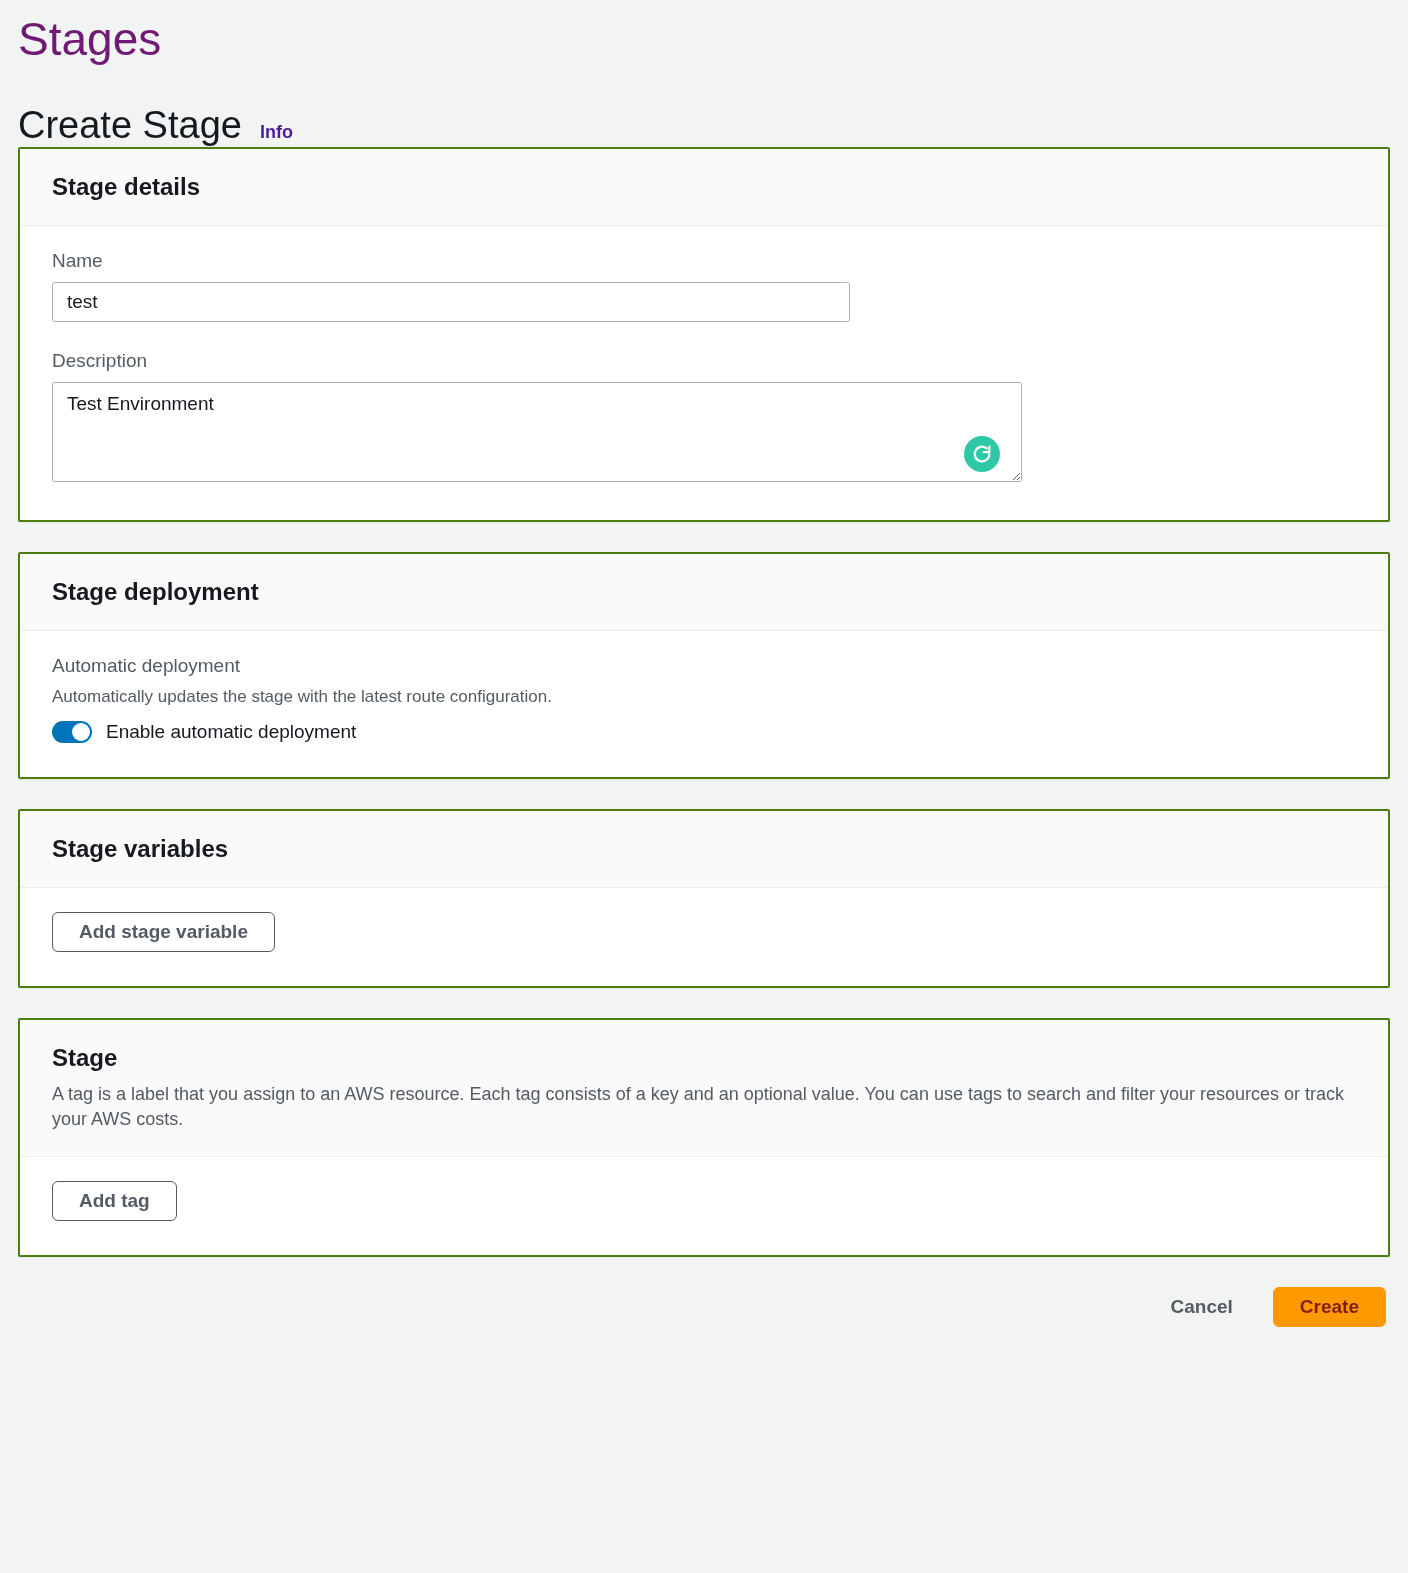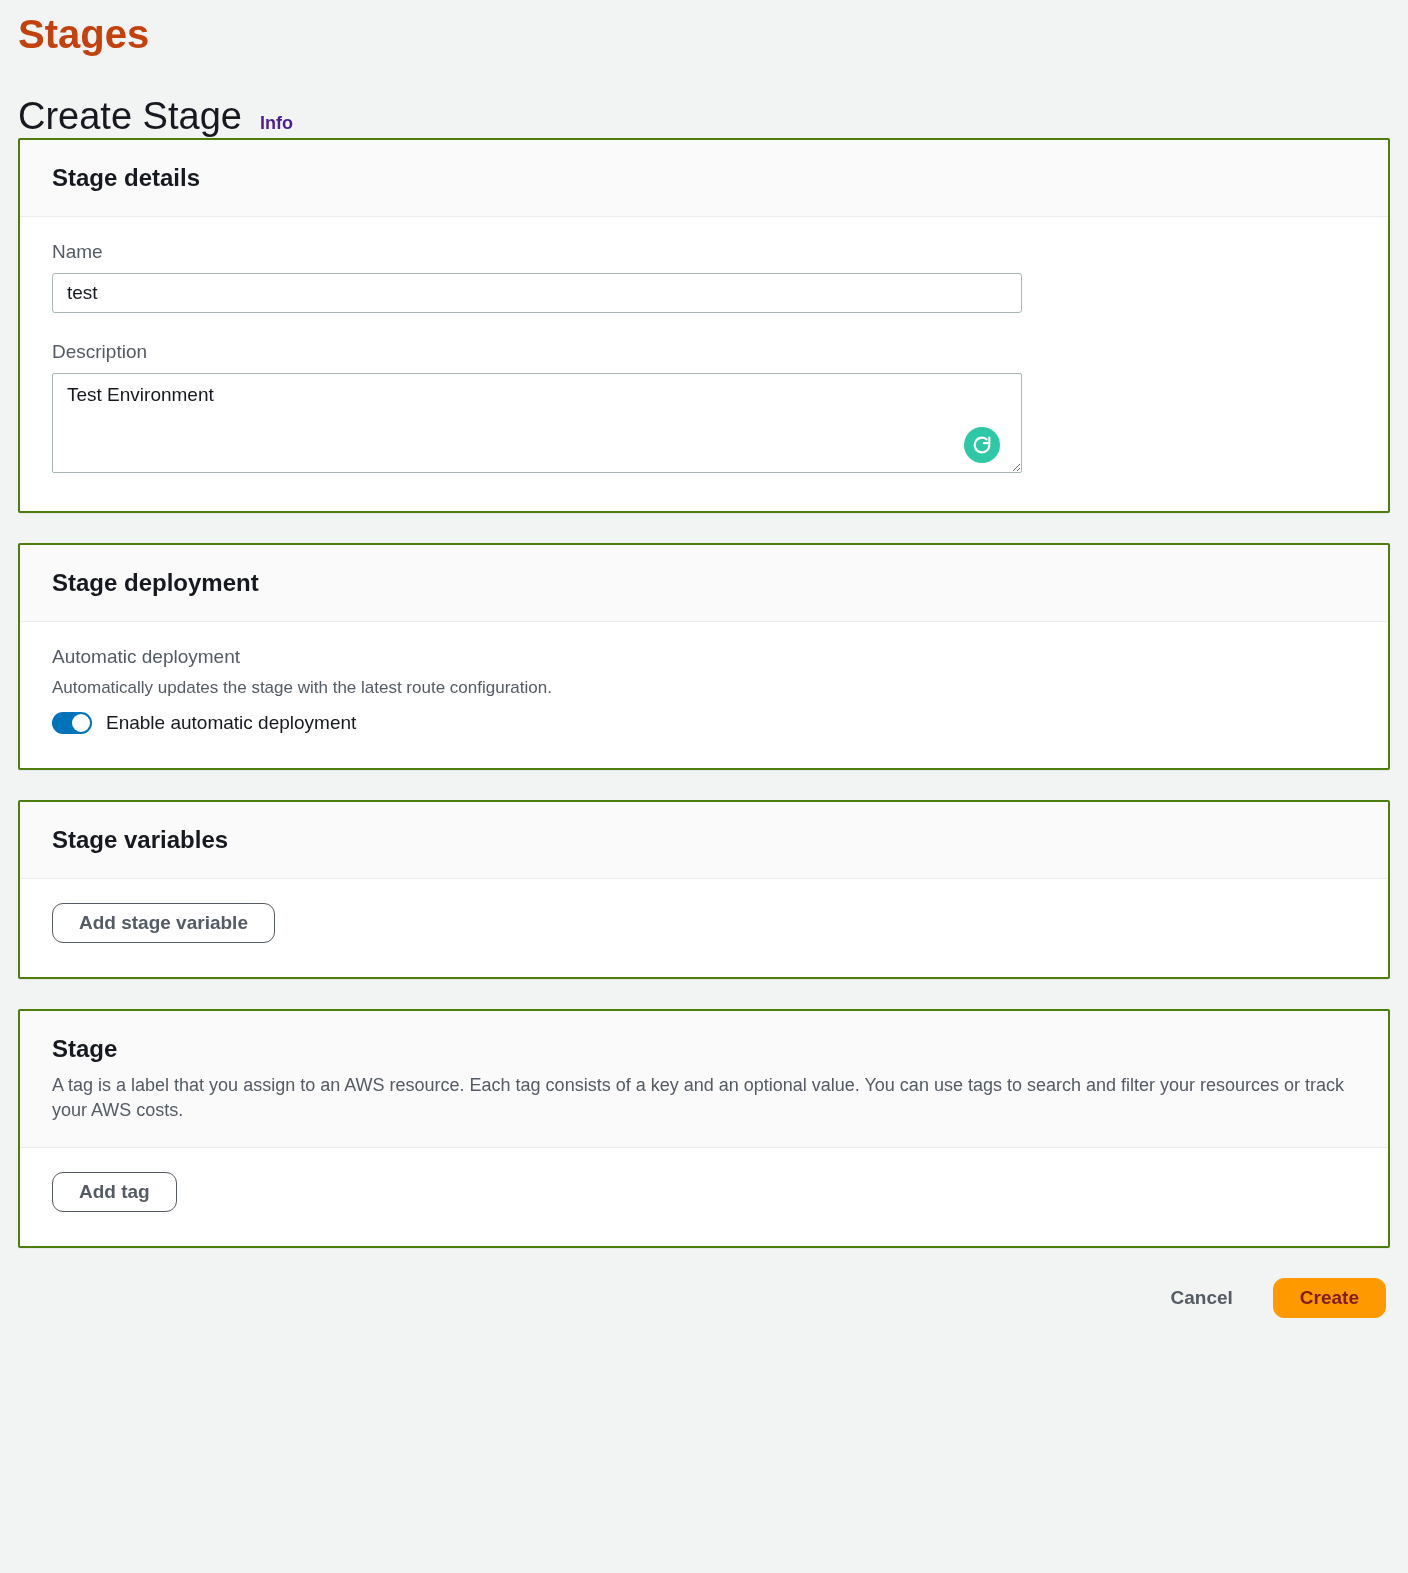--- a/index.html
+++ b/index.html
@@ -4,24 +4,24 @@
 <style>
   * { box-sizing: border-box; margin: 0; padding: 0; }
   body {
     font-family: "Amazon Ember", "Helvetica Neue", Arial, sans-serif;
     background: #f2f3f3;
     color: #16191f;
     padding: 12px 18px 30px 18px;
     width: 1408px;
   }
   .top-heading {
-    font-size: 40px;
-    font-weight: 700;
+    font-size: 46px;
+    font-weight: 400;
     margin-bottom: 38px;
-    color: #c2410c;
+    color: #701a75;
   }
   .page-title-row {
     display: flex;
     align-items: baseline;
     gap: 18px;
     margin-bottom: 0;
   }
   .page-title {
     font-size: 38px;
     font-weight: 400;
@@ -70,21 +70,21 @@
     margin-bottom: 10px;
     display: block;
   }
   .field-sub {
     font-size: 17px;
     color: #545b64;
     margin-top: 4px;
     margin-bottom: 14px;
   }
   input[type=text].text-input {
-    width: 970px;
+    width: 798px;
     max-width: 100%;
     font-size: 19px;
     padding: 8px 14px;
     border: 1px solid #aab7b8;
     border-radius: 3px;
     color: #16191f;
     outline: none;
   }
   textarea.text-area {
     width: 970px;
@@ -131,21 +131,21 @@
     width: 18px;
     height: 18px;
     background: #fff;
     border-radius: 50%;
   }
   .toggle-label { font-size: 19px; color: #16191f; }
   .btn {
     font-size: 19px;
     font-weight: 700;
     padding: 8px 26px;
-    border-radius: 11px;
+    border-radius: 6px;
     cursor: pointer;
     display: inline-block;
   }
   .btn-outline {
     background: #fff;
     border: 1px solid #545b64;
     color: #545b64;
   }
   .btn-primary {
     background: #ff9900;

